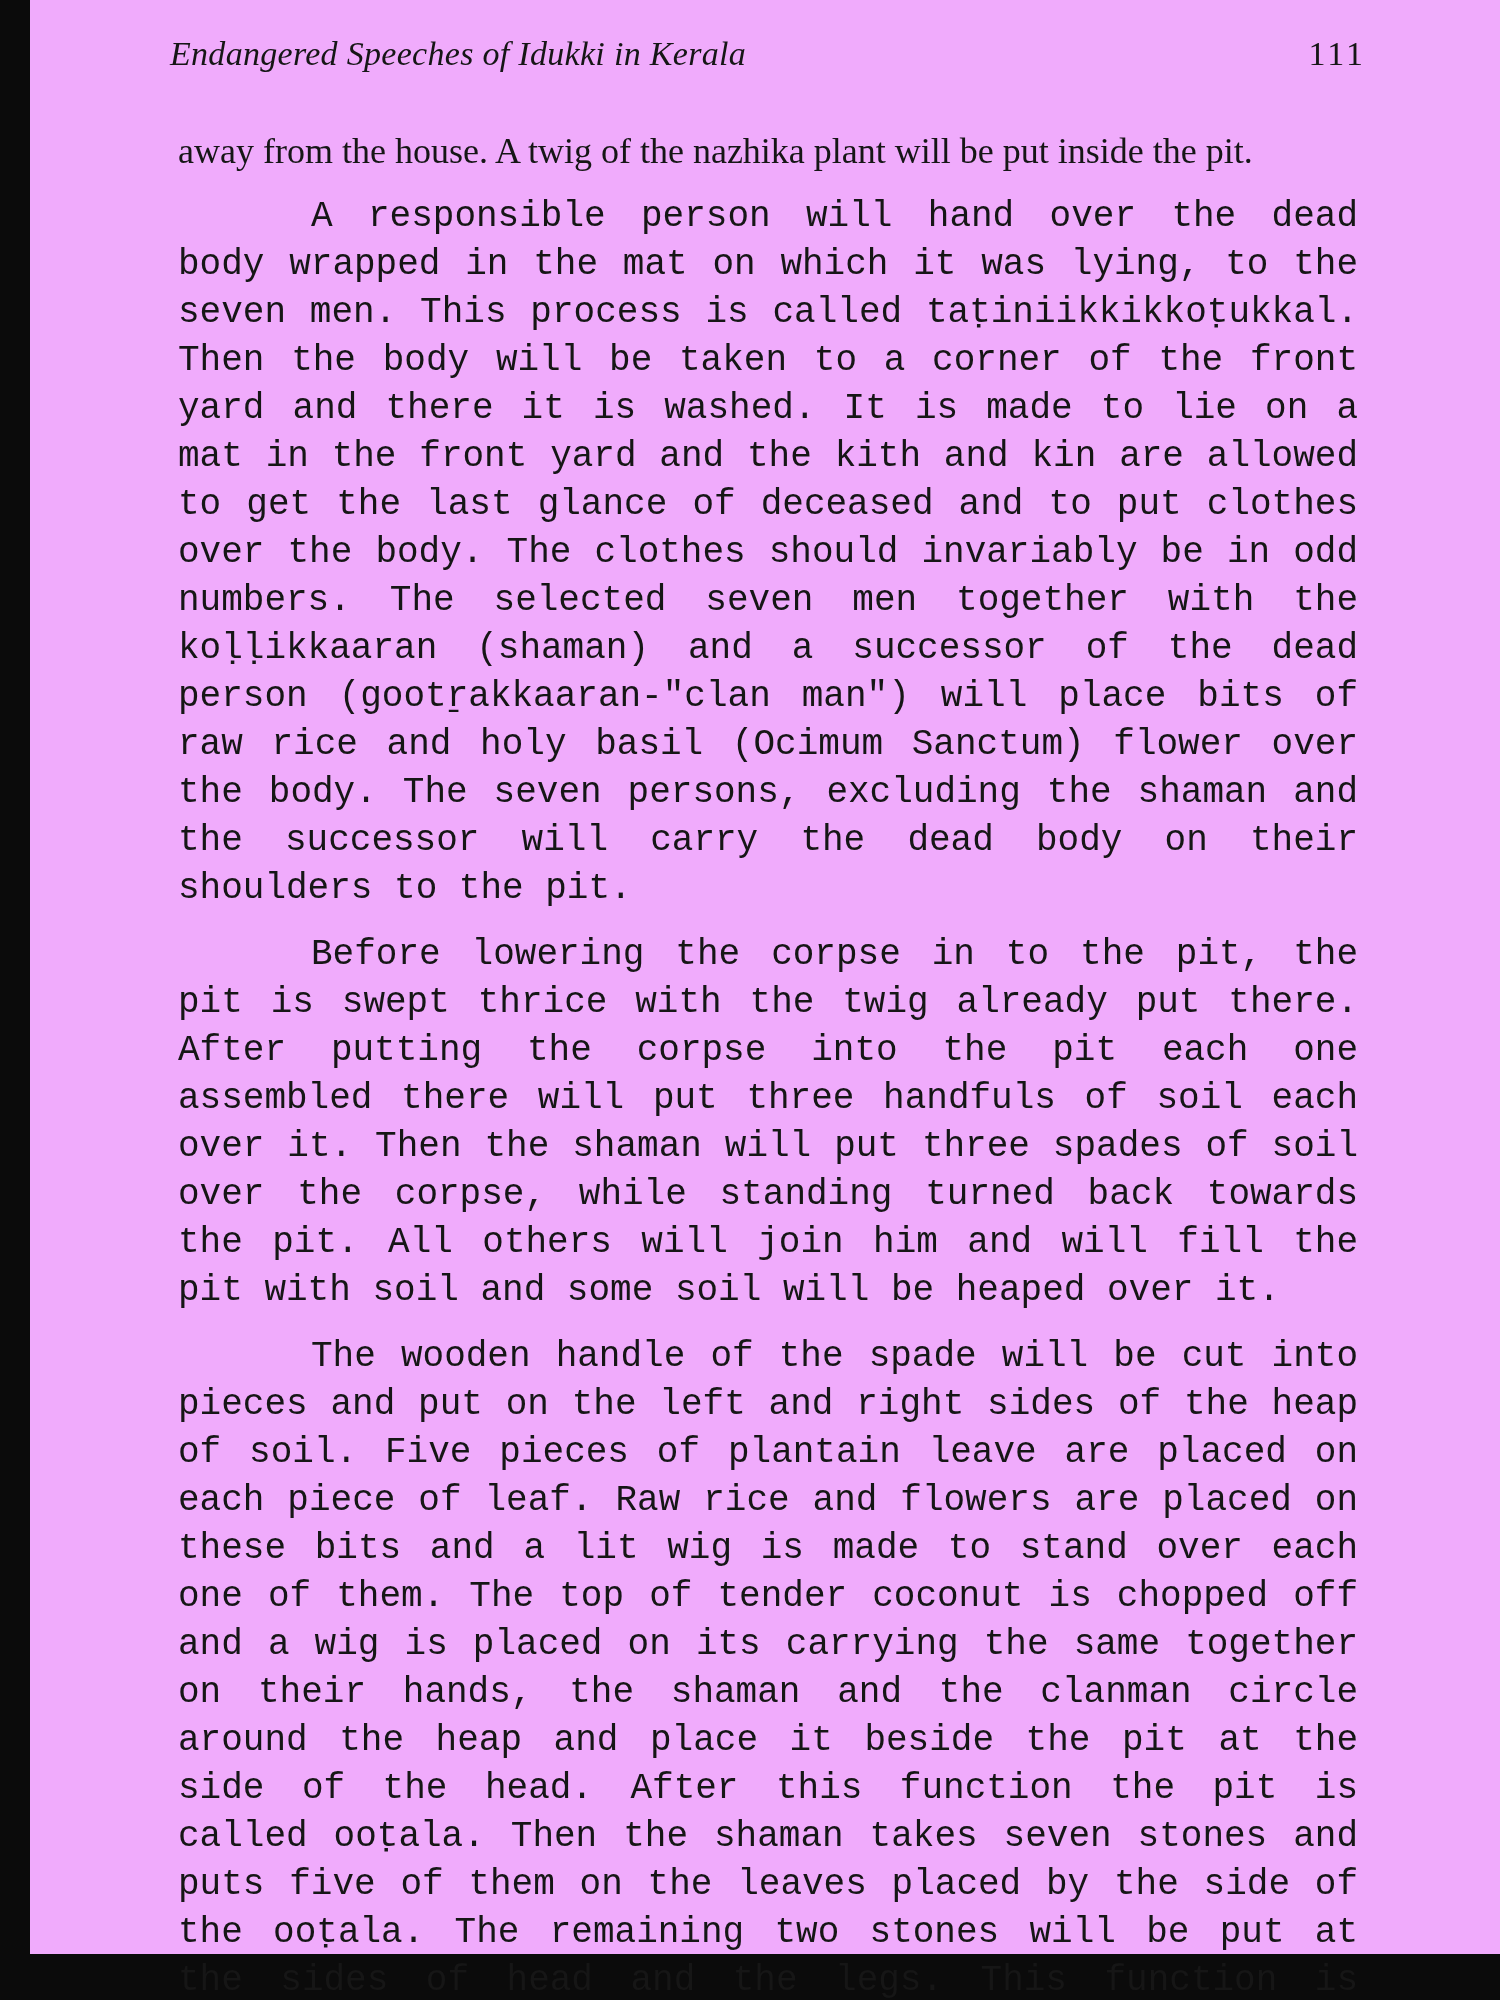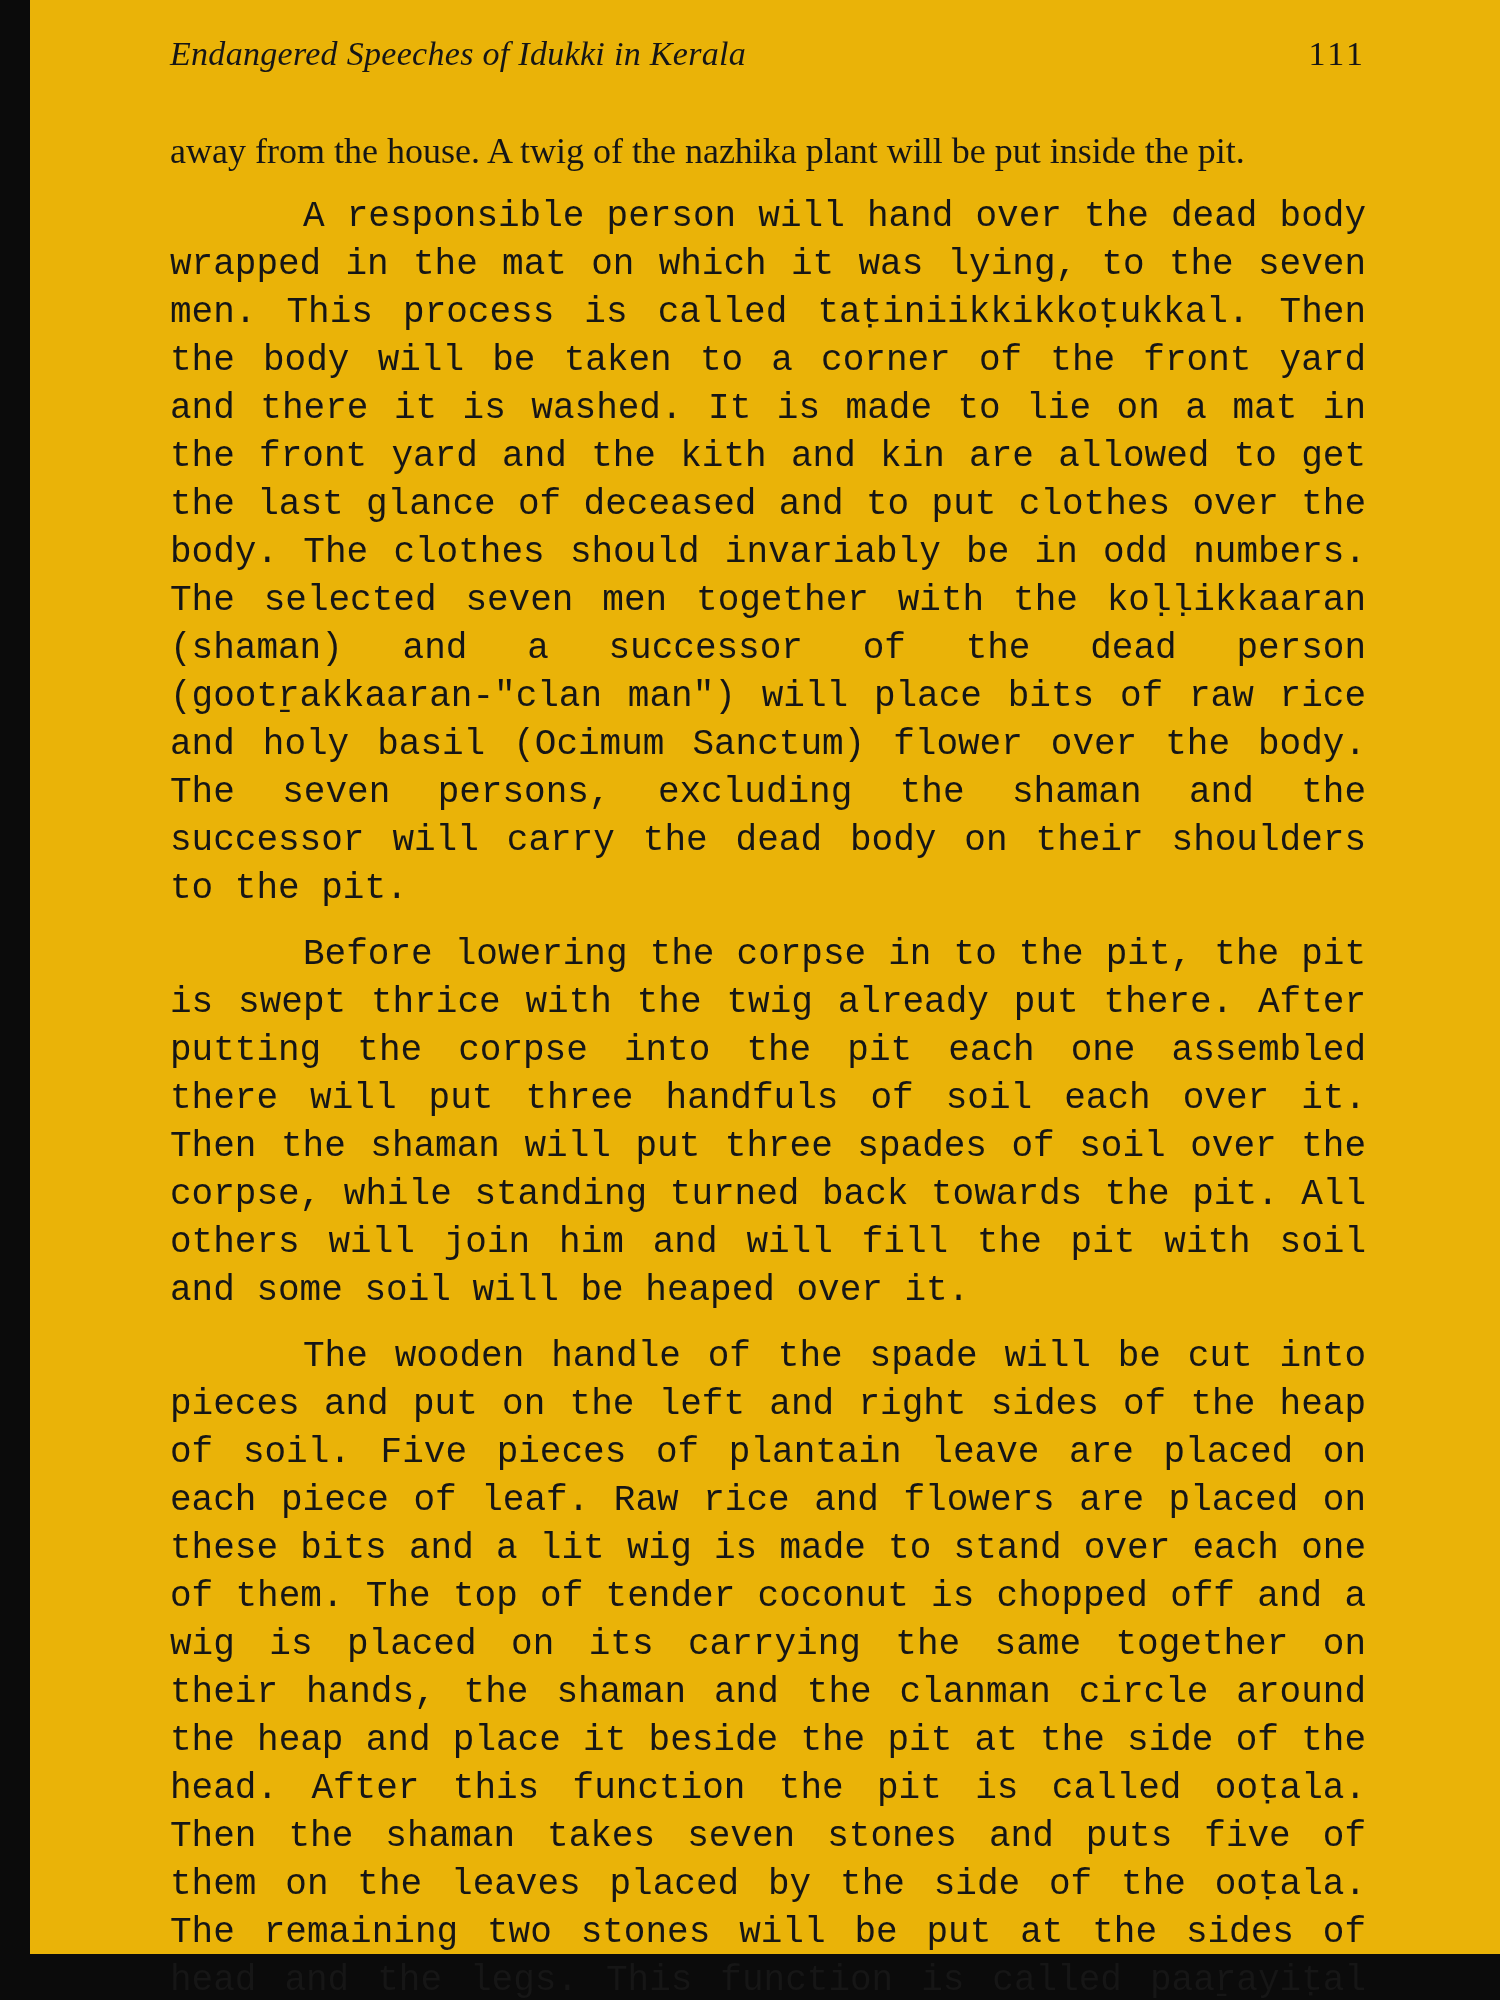--- a/index.html
+++ b/index.html
@@ -8,21 +8,21 @@
     width: 1500px;
     height: 2000px;
     overflow: hidden;
     background: #ffffff;
   }
   .scan-page {
     position: absolute;
     inset: 0;
     width: 1500px;
     height: 2000px;
-    background: #eab308;
+    background: #f0abfc;
     font-family: "Liberation Serif", "DejaVu Serif", serif;
     color: #161616;
   }
   .edge-left {
     position: absolute;
     left: 0;
     top: 0;
     width: 30px;
     height: 2000px;
     background: #0b0b0b;
@@ -57,21 +57,21 @@
     letter-spacing: 3px;
   }
   .page-body {
     margin-top: 52px;
     font-size: 36px;
     line-height: 48px;
     text-align: justify;
     text-justify: inter-word;
   }
   .page-body p {
-    margin: 0;
+    margin: 8px;
   }
   .page-body p + p {
     margin-top: 18px;
     font-family: Liberation Mono, monospace;
   }
   .page-body p.indent {
     text-indent: 133px;
   }
   .page-body p.just-last {
     text-align-last: justify;

